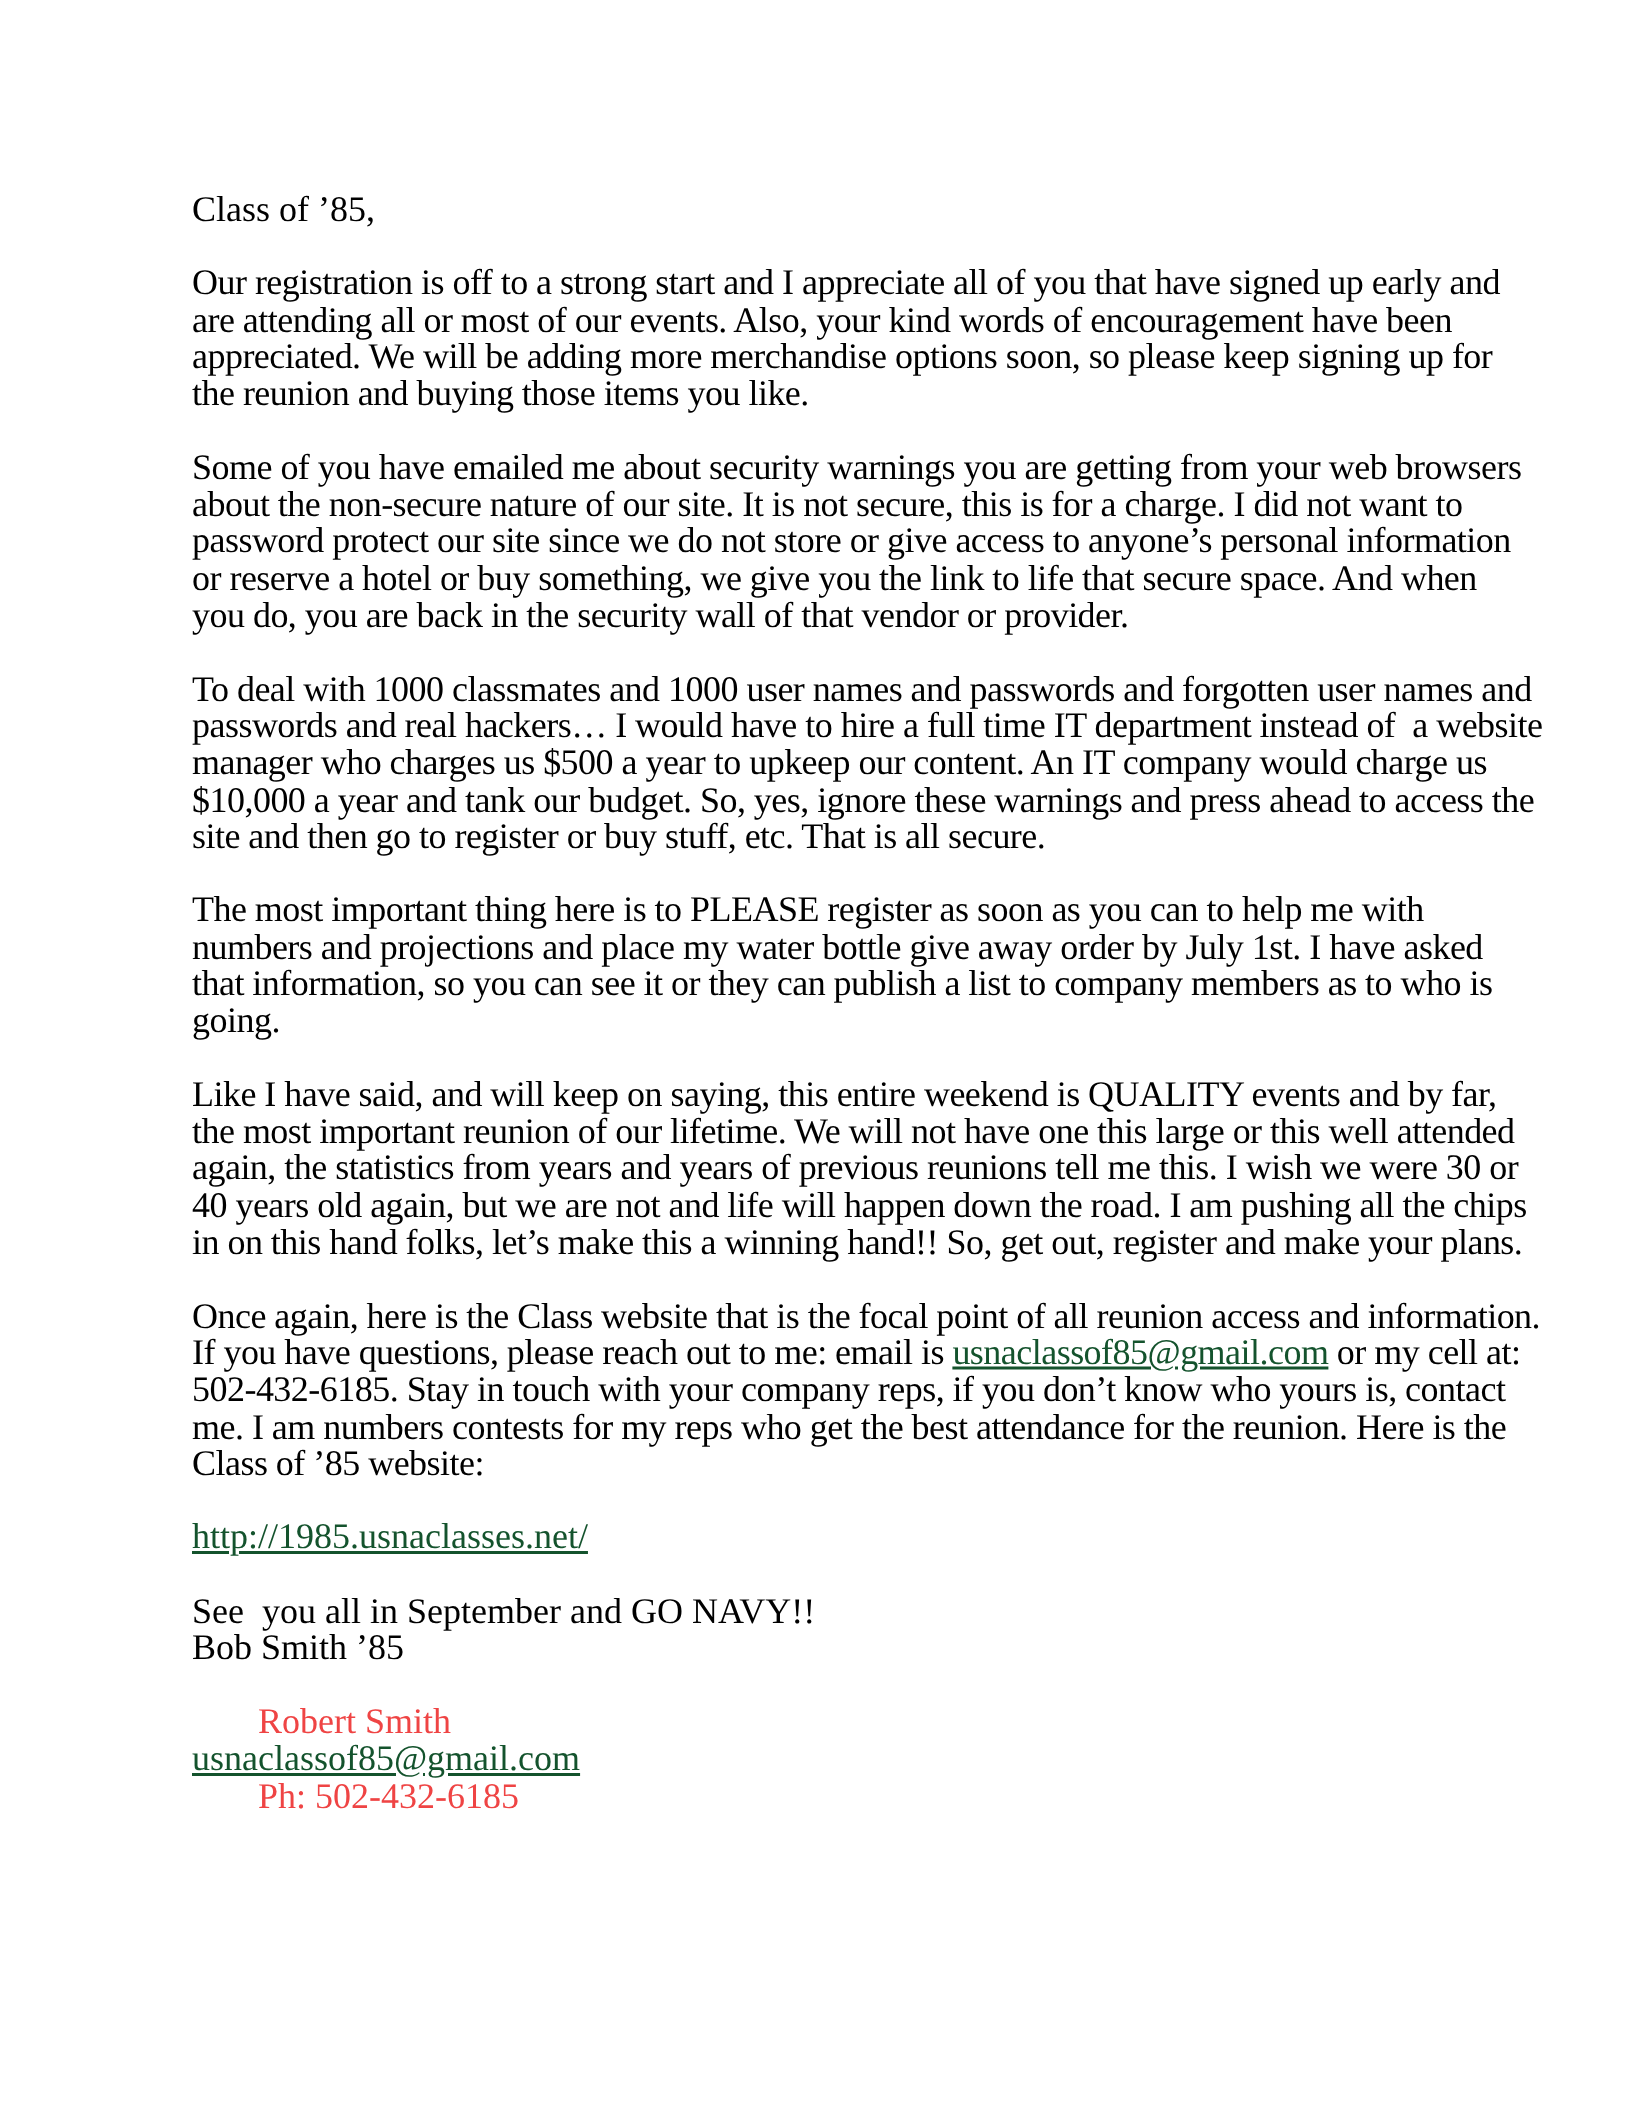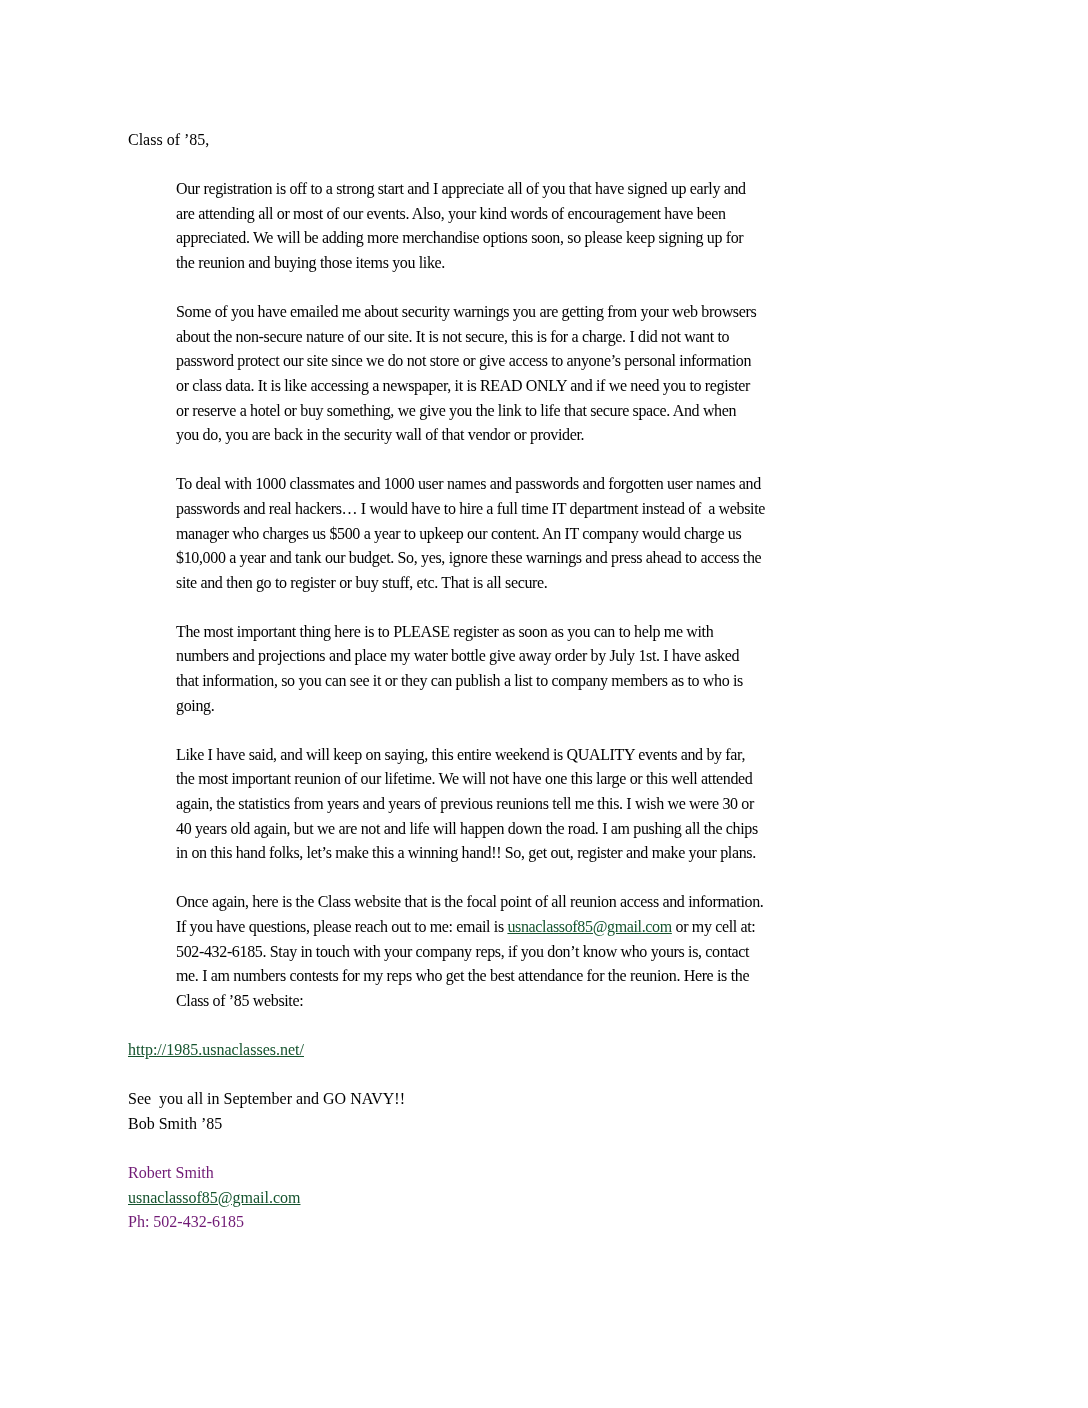--- a/index.html
+++ b/index.html
@@ -12,41 +12,41 @@
       height: 1408px;
       position: relative;
       overflow: hidden;
     }
     .page {
       position: absolute;
       left: 128px;
       top: 128px;
       width: 850px;
       font-family: "Liberation Serif", "DejaVu Serif", serif;
-      font-size: 16px;
+      font-size: 24px;
       line-height: 24.6px;
       color: #000000;
     }
     .line {
       white-space: pre;
       height: 24.6px;
     }
     .condensed {
       letter-spacing: -0.35px;
-      margin-left: 48px;
     }
     .gap {
       height: 24.6px;
     }
     a.link {
       color: #14532d;
       text-decoration: underline;
     }
     .gray {
-      color: #701a75;
+      color: #ef4444;
+      margin-left: 44px;
     }
   </style>
 </head>
 <body>
 
 <div class="page">
 
   <div class="line">Class of ’85,</div>
   <div class="gap"></div>
 
@@ -55,21 +55,20 @@
     <div class="line condensed">are attending all or most of our events. Also, your kind words of encouragement have been</div>
     <div class="line condensed">appreciated. We will be adding more merchandise options soon, so please keep signing up for</div>
     <div class="line condensed">the reunion and buying those items you like.</div>
   </div>
   <div class="gap"></div>
 
   <div>
     <div class="line condensed">Some of you have emailed me about security warnings you are getting from your web browsers</div>
     <div class="line condensed">about the non-secure nature of our site. It is not secure, this is for a charge. I did not want to</div>
     <div class="line condensed">password protect our site since we do not store or give access to anyone’s personal information</div>
-    <div class="line condensed">or class data. It is like accessing a newspaper, it is READ ONLY and if we need you to register</div>
     <div class="line condensed">or reserve a hotel or buy something, we give you the link to life that secure space. And when</div>
     <div class="line condensed">you do, you are back in the security wall of that vendor or provider.</div>
   </div>
   <div class="gap"></div>
 
   <div>
     <div class="line condensed">To deal with 1000 classmates and 1000 user names and passwords and forgotten user names and</div>
     <div class="line condensed">passwords and real hackers… I would have to hire a full time IT department instead of  a website</div>
     <div class="line condensed">manager who charges us $500 a year to upkeep our content. An IT company would charge us</div>
     <div class="line condensed">$10,000 a year and tank our budget. So, yes, ignore these warnings and press ahead to access the</div>

